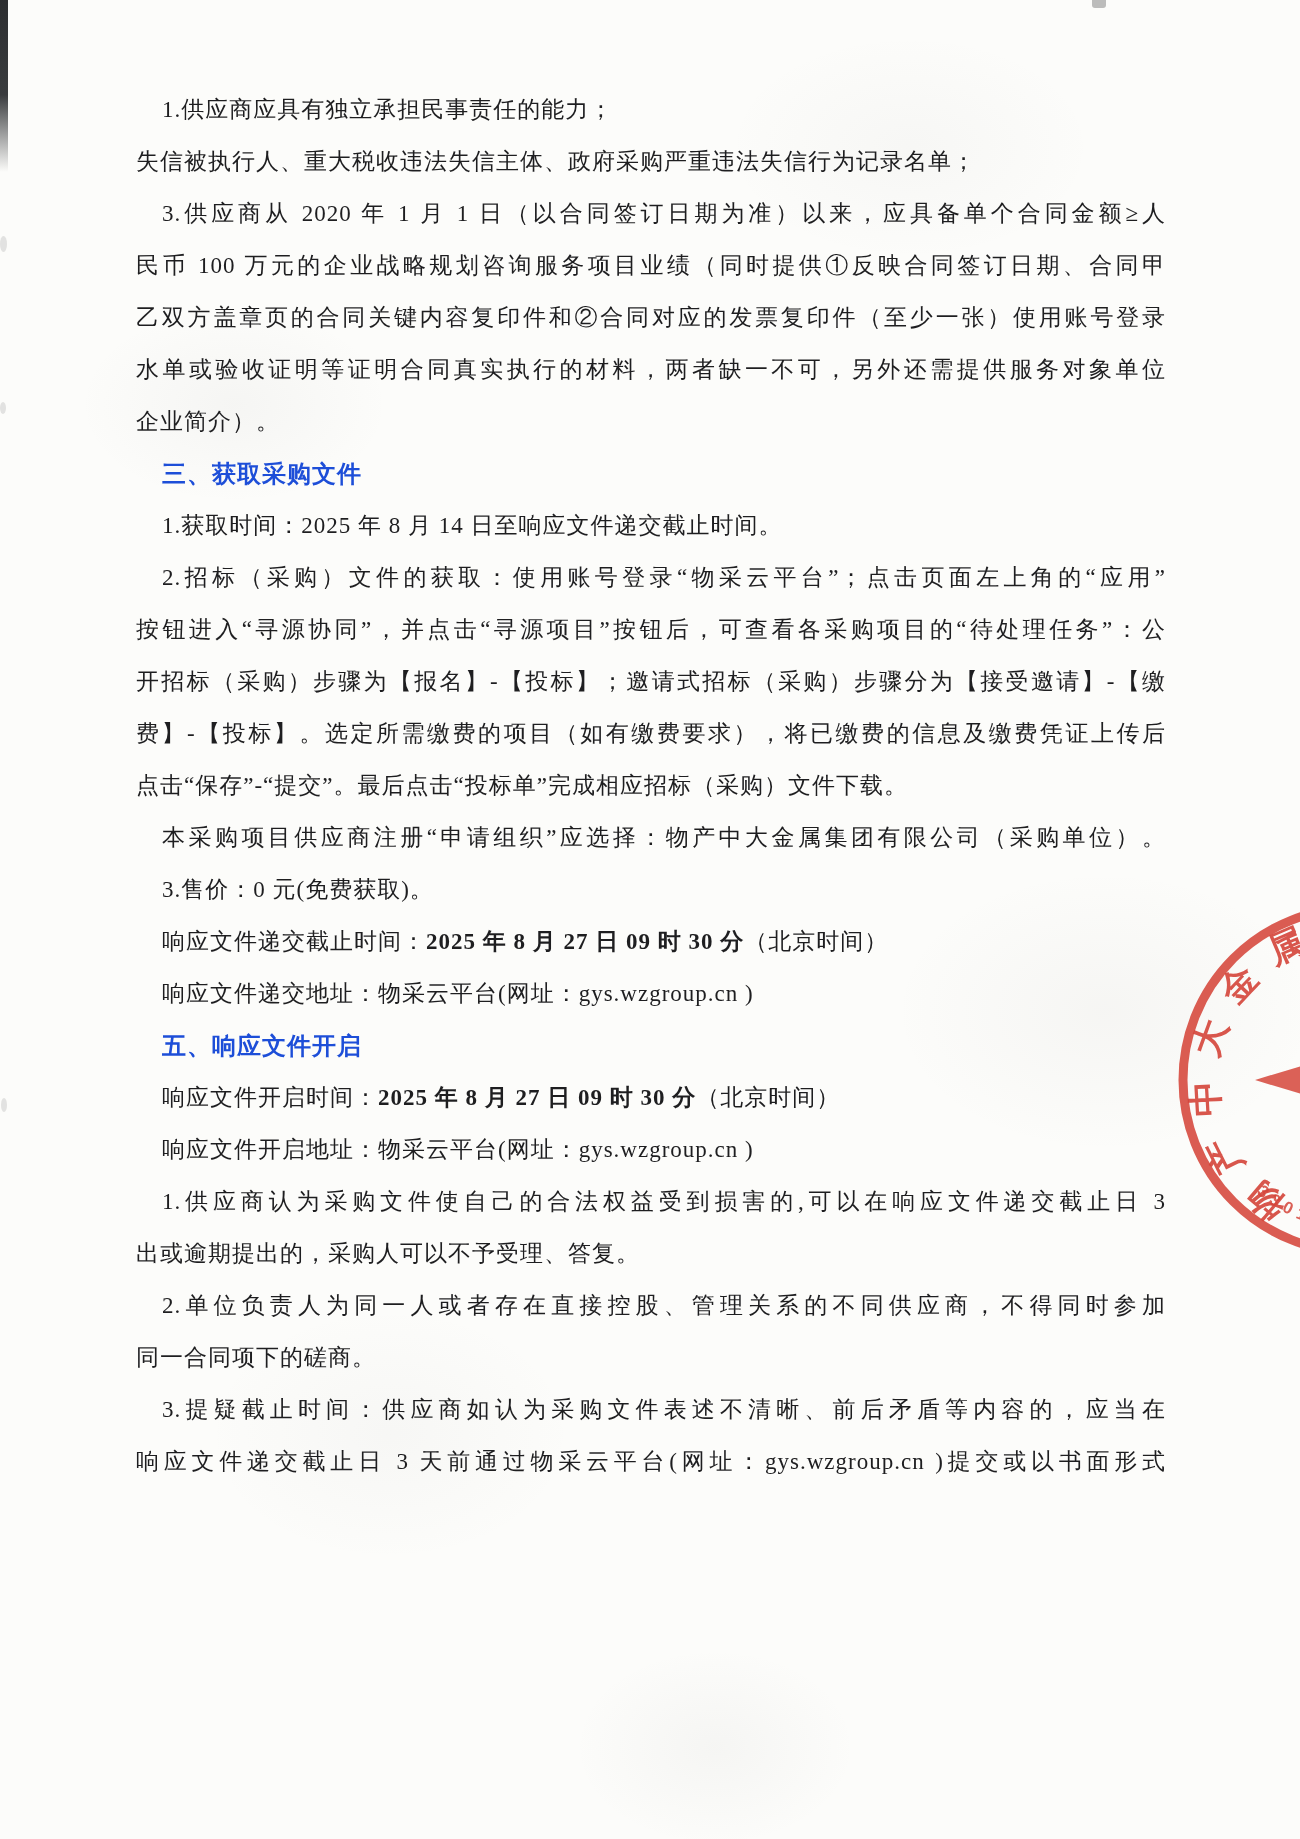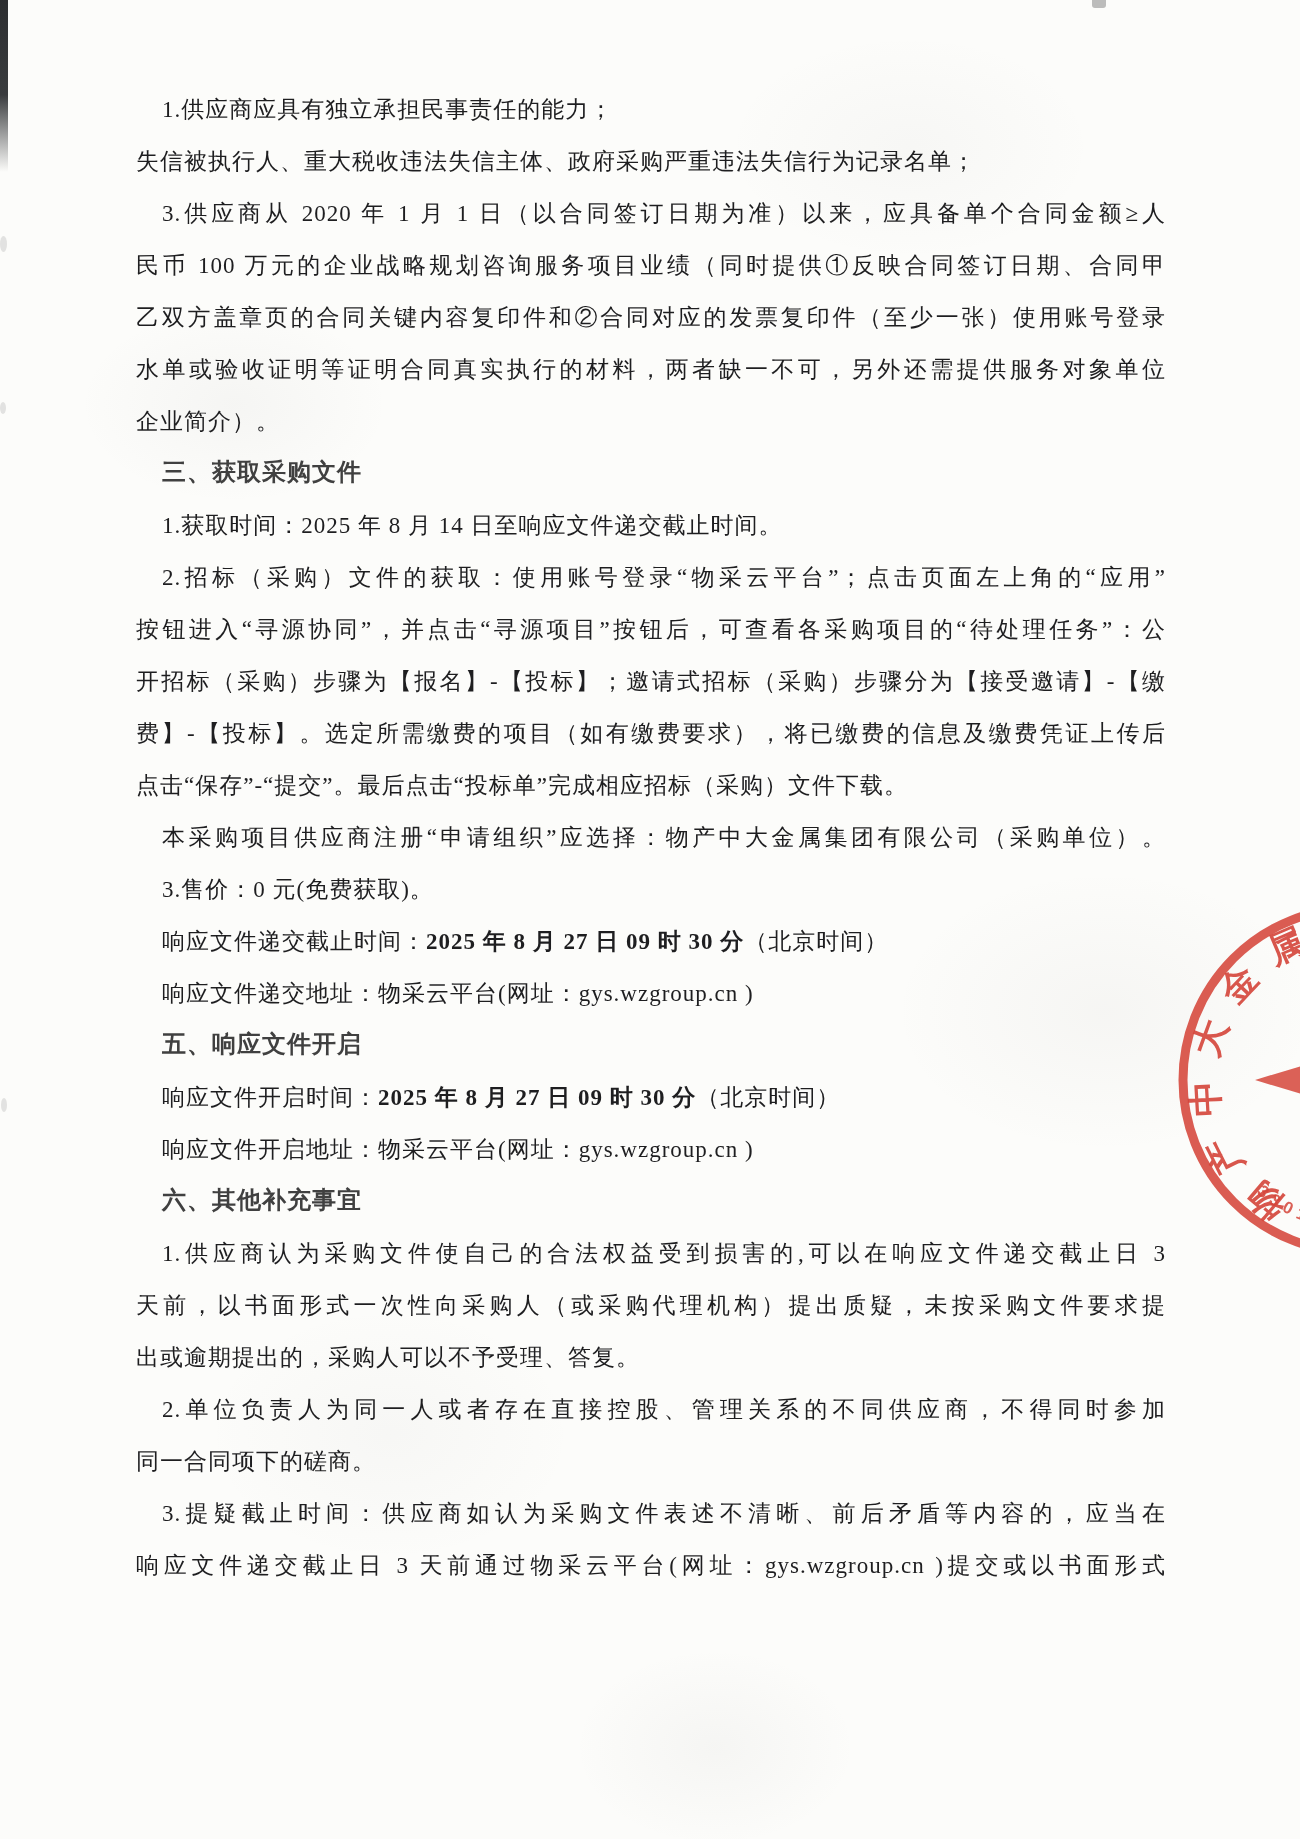--- a/index.html
+++ b/index.html
@@ -23,22 +23,22 @@
   .doc-body{ position:absolute; left:136px; top:84px; width:1030px; }
   .line{
     font-size:23px; line-height:52px; height:52px;
     letter-spacing:1px; white-space:nowrap;
     text-align:left;
   }
   .line.justify{ text-align:justify; text-align-last:justify; }
   .line.indent{ padding-left:26px; }
   .line.heading{
     font-weight:700; font-size:24px;
-    font-family:Liberation Mono, monospace;
-    color:#404040;
+    font-family:Liberation Serif, serif;
+    color:#1d4ed8;
   }
   .seg-b{ font-weight:700; }
   
   .artifact-strip{
     position:absolute; left:0; top:0; width:8px; height:172px;
     background:linear-gradient(180deg,#2c2e30 0%,#3a3c3e 55%,rgba(58,60,62,0) 100%);
   }
   .artifact-corner{
     position:absolute; left:1092px; top:0; width:14px; height:8px;
     background:rgba(70,70,70,0.35); border-radius:0 0 3px 3px;
@@ -86,23 +86,21 @@
     <div class="line justify"><span>开招标（采购）步骤为【报名】-【投标】；邀请式招标（采购）步骤分为【接受邀请】-【缴</span></div>
     <div class="line justify"><span>费】-【投标】。选定所需缴费的项目（如有缴费要求），将已缴费的信息及缴费凭证上传后</span></div>
     <div class="line"><span>点击“保存”-“提交”。最后点击“投标单”完成相应招标（采购）文件下载。</span></div>
     <div class="line indent justify"><span>本采购项目供应商注册“申请组织”应选择：物产中大金属集团有限公司（采购单位）。</span></div>
     <div class="line indent"><span>3.售价：0 元(免费获取)。</span></div>
     <div class="line indent"><span>响应文件递交截止时间：</span><span class="seg-b">2025 年 8 月 27 日 09 时 30 分</span><span>（北京时间）</span></div>
     <div class="line indent"><span>响应文件递交地址：物采云平台(网址：gys.wzgroup.cn )</span></div>
     <div class="line indent heading"><span class="seg-b">五、响应文件开启</span></div>
     <div class="line indent"><span>响应文件开启时间：</span><span class="seg-b">2025 年 8 月 27 日 09 时 30 分</span><span>（北京时间）</span></div>
     <div class="line indent"><span>响应文件开启地址：物采云平台(网址：gys.wzgroup.cn )</span></div>
-    <div class="line indent heading"><span class="seg-b">六、其他补充事宜</span></div>
     <div class="line indent justify"><span>1.供应商认为采购文件使自己的合法权益受到损害的,可以在响应文件递交截止日 3</span></div>
-    <div class="line justify"><span>天前，以书面形式一次性向采购人（或采购代理机构）提出质疑，未按采购文件要求提</span></div>
     <div class="line"><span>出或逾期提出的，采购人可以不予受理、答复。</span></div>
     <div class="line indent justify"><span>2.单位负责人为同一人或者存在直接控股、管理关系的不同供应商，不得同时参加</span></div>
     <div class="line"><span>同一合同项下的磋商。</span></div>
     <div class="line indent justify"><span>3.提疑截止时间：供应商如认为采购文件表述不清晰、前后矛盾等内容的，应当在</span></div>
     <div class="line justify"><span>响应文件递交截止日 3 天前通过物采云平台(网址：gys.wzgroup.cn )提交或以书面形式</span></div>
   </div>
 
 <svg class="seal-svg" viewBox="0 0 210 470" aria-hidden="true">
   <defs>
     <path id="ring-path" d="M 202.4,343 A 138,138 0 1 1 340.2,335.7" fill="none"></path>

